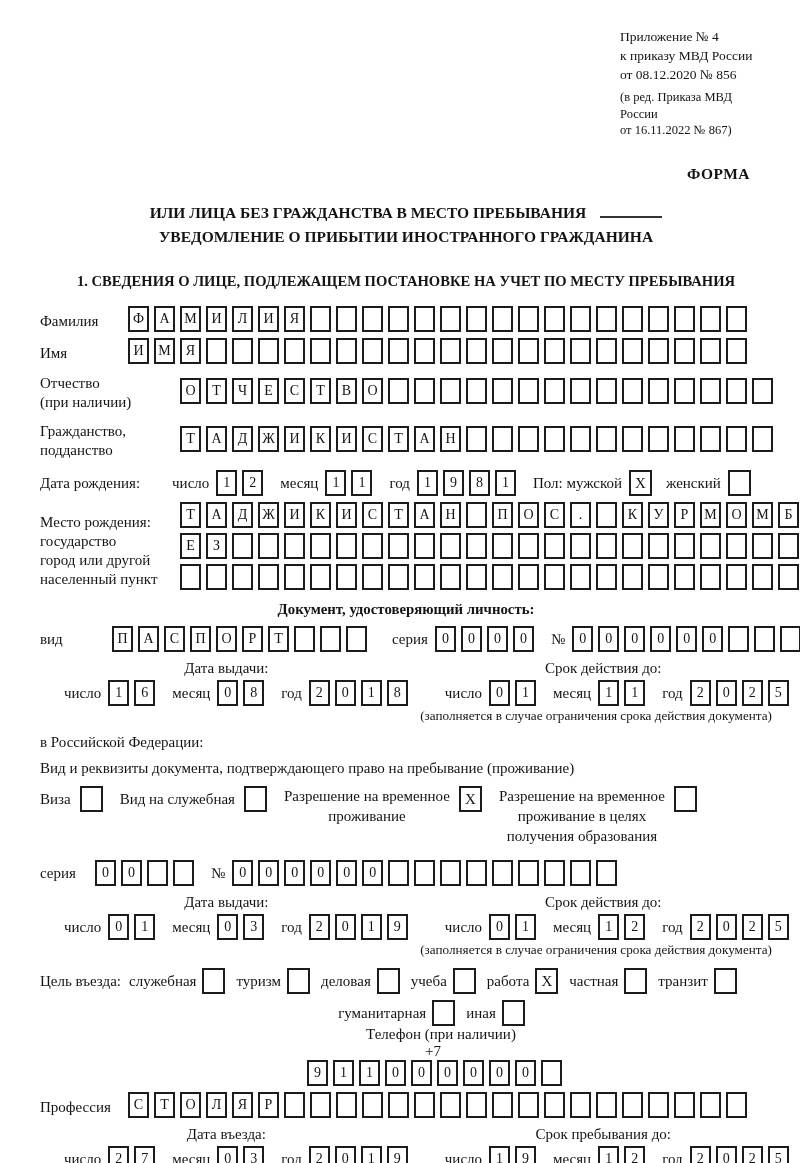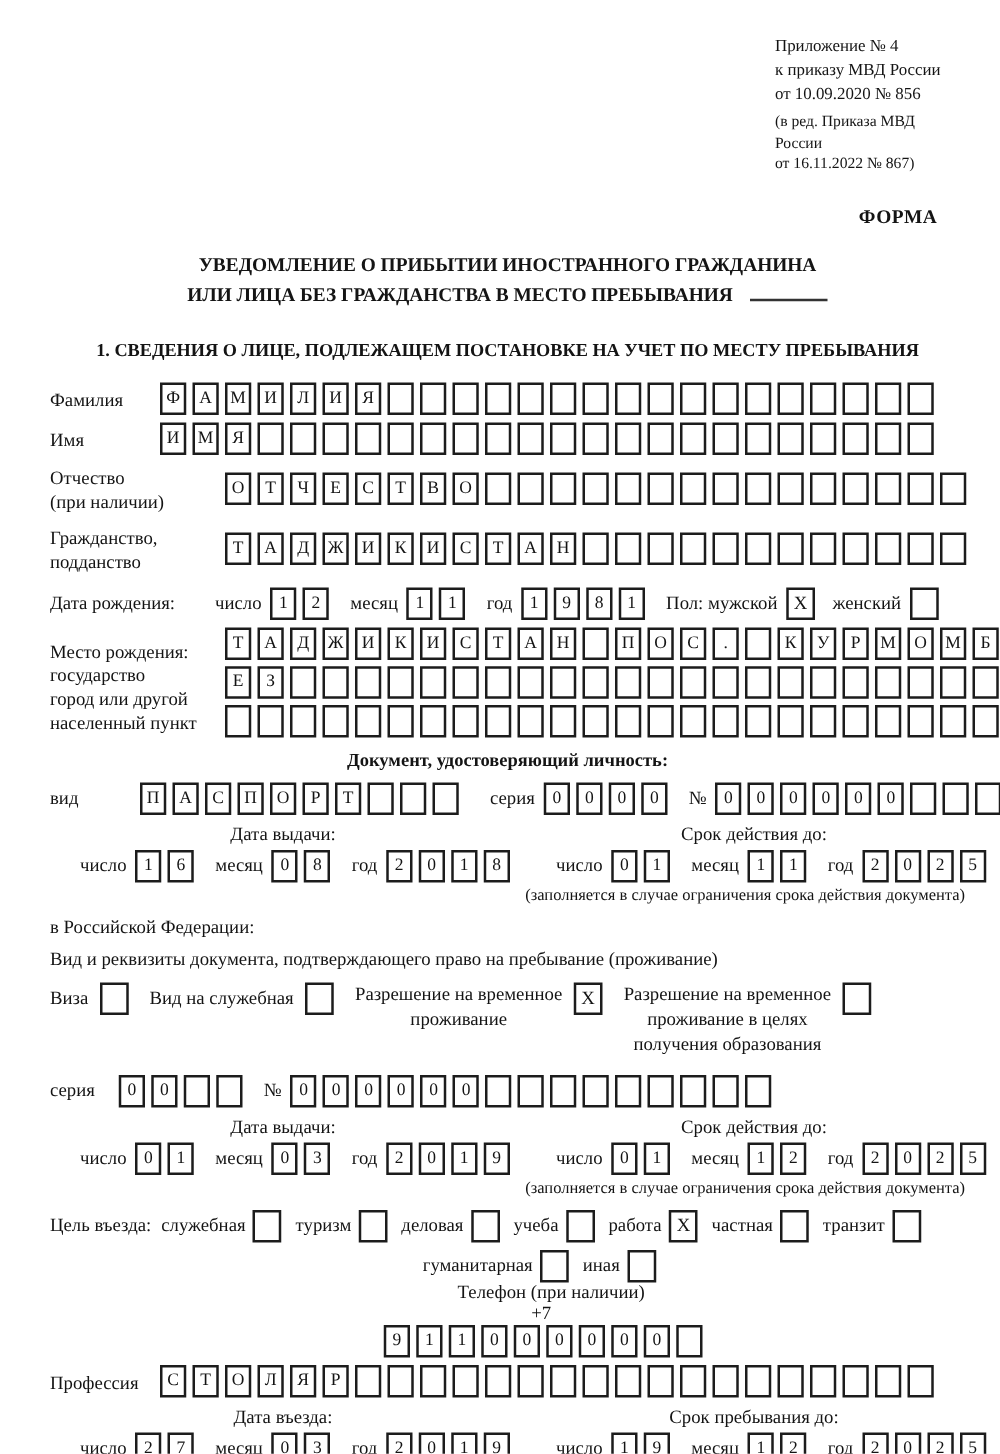--- a/index.html
+++ b/index.html
@@ -79,30 +79,30 @@
   .mig-label { width:168px; flex:none; }
 </style>
 </head>
 <body>
 
 <div class="page">
 
   <div class="appendix">
     <div>Приложение № 4</div>
     <div>к приказу МВД России</div>
-    <div>от 10.09.2020 № 856</div>
+    <div>от 08.12.2020 № 856</div>
     <div class="app-note">(в ред. Приказа МВД России</div>
     <div class="app-note">от 16.11.2022 № 867)</div>
   </div>
 
   <div class="forma">ФОРМА</div>
 
   <div class="title">
+    <div><span>ИЛИ ЛИЦА БЕЗ ГРАЖДАНСТВА В МЕСТО ПРЕБЫВАНИЯ</span><span class="blank"></span></div>
     <div>УВЕДОМЛЕНИЕ О ПРИБЫТИИ ИНОСТРАННОГО ГРАЖДАНИНА</div>
-    <div><span>ИЛИ ЛИЦА БЕЗ ГРАЖДАНСТВА В МЕСТО ПРЕБЫВАНИЯ</span><span class="blank"></span></div>
   </div>
 
   <div class="sec-head">1. СВЕДЕНИЯ О ЛИЦЕ, ПОДЛЕЖАЩЕМ ПОСТАНОВКЕ НА УЧЕТ ПО МЕСТУ ПРЕБЫВАНИЯ</div>
 
   <div class="row">
     <div class="lbl w88">Фамилия</div>
     <div class="cells">
         <span class="cell">Ф</span>
         <span class="cell">А</span>
         <span class="cell">М</span>

